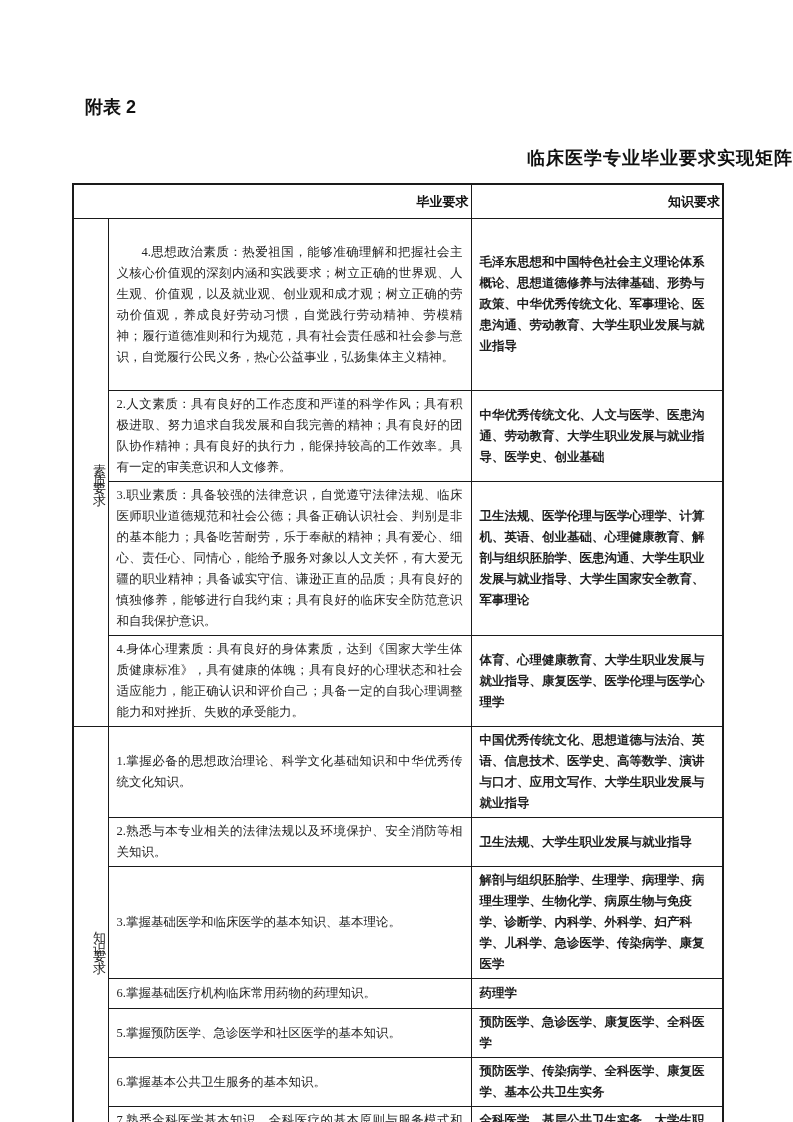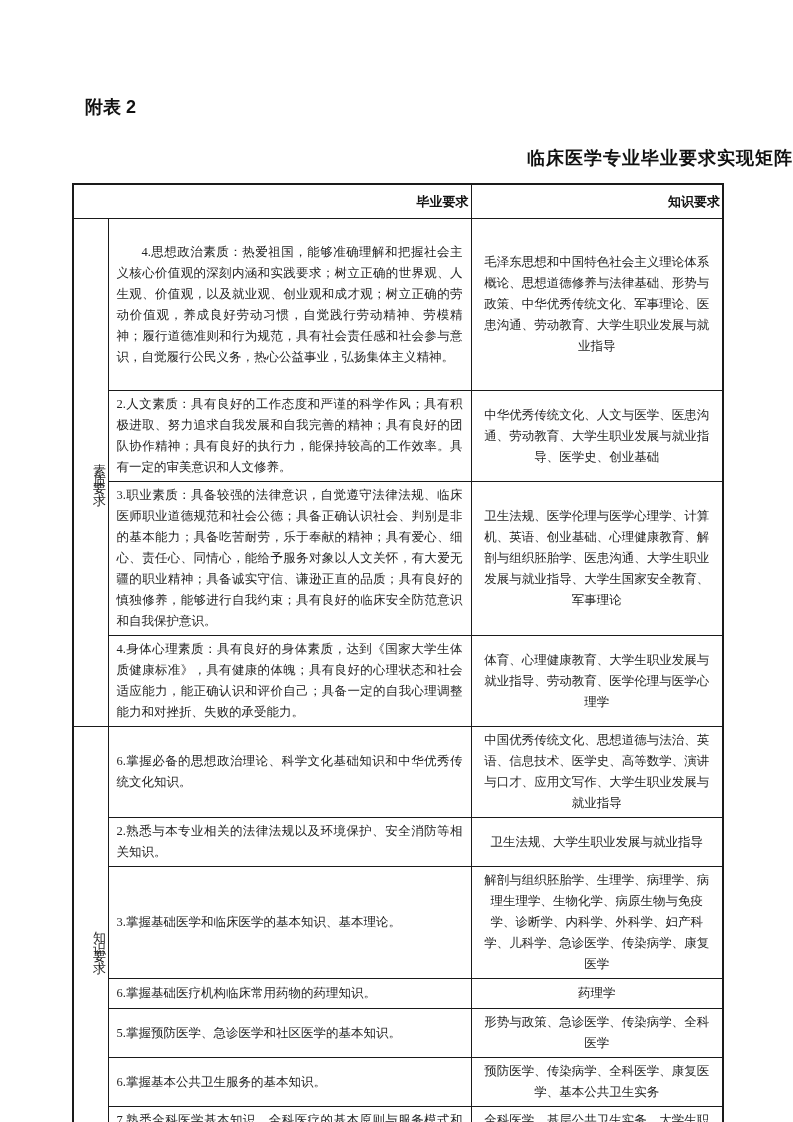--- a/index.html
+++ b/index.html
@@ -52,21 +52,21 @@
   .vtext {
     writing-mode:vertical-lr;
     text-orientation:upright;
     letter-spacing:10px;
     font-size:13px;
     margin:0 auto;
     line-height:35px;
   }
   td.req { text-align:justify; }
   td.req.indent { text-indent:2em; }
-  td.path { text-align:center; }
+  td.path { text-align:left;font-weight:bold; }
   .page-number {
     position:absolute; left:0; top:1040px; width:100%;
     text-align:center; font-size:12px; color:#222;
   }
 </style>
 </head>
 <body>
 
 <div class="page">
 
@@ -101,49 +101,49 @@
         <td class="path">中华优秀传统文化、人文与医学、医患沟通、劳动教育、大学生职业发展与就业指导、医学史、创业基础</td>
       </tr>
 
       <tr style="height:116px;">
         <td class="req">3.职业素质：具备较强的法律意识，自觉遵守法律法规、临床医师职业道德规范和社会公德；具备正确认识社会、判别是非的基本能力；具备吃苦耐劳，乐于奉献的精神；具有爱心、细心、责任心、同情心，能给予服务对象以人文关怀，有大爱无疆的职业精神；具备诚实守信、谦逊正直的品质；具有良好的慎独修养，能够进行自我约束；具有良好的临床安全防范意识和自我保护意识。</td>
         <td class="path">卫生法规、医学伦理与医学心理学、计算机、英语、创业基础、心理健康教育、解剖与组织胚胎学、医患沟通、大学生职业发展与就业指导、大学生国家安全教育、军事理论</td>
       </tr>
 
       <tr style="height:82px;margin-left:36px;">
         <td class="req">4.身体心理素质：具有良好的身体素质，达到《国家大学生体质健康标准》，具有健康的体魄；具有良好的心理状态和社会适应能力，能正确认识和评价自己；具备一定的自我心理调整能力和对挫折、失败的承受能力。</td>
-        <td class="path">体育、心理健康教育、大学生职业发展与就业指导、劳动教育、医学伦理与医学心理学</td>
+        <td class="path">体育、心理健康教育、大学生职业发展与就业指导、康复医学、医学伦理与医学心理学</td>
       </tr>
 
       <tr style="height:60px;">
         <td rowspan="7" class="cat-cell">
           <div class="vtext">知识要求</div>
         </td>
-        <td class="req">6.掌握必备的思想政治理论、科学文化基础知识和中华优秀传统文化知识。</td>
+        <td class="req">1.掌握必备的思想政治理论、科学文化基础知识和中华优秀传统文化知识。</td>
         <td class="path">中国优秀传统文化、思想道德与法治、英语、信息技术、医学史、高等数学、演讲与口才、应用文写作、大学生职业发展与就业指导</td>
       </tr>
 
       <tr style="height:46px;">
         <td class="req">2.熟悉与本专业相关的法律法规以及环境保护、安全消防等相关知识。</td>
         <td class="path">卫生法规、大学生职业发展与就业指导</td>
       </tr>
 
       <tr style="height:80px;">
         <td class="req">3.掌握基础医学和临床医学的基本知识、基本理论。</td>
         <td class="path">解剖与组织胚胎学、生理学、病理学、病理生理学、生物化学、病原生物与免疫学、诊断学、内科学、外科学、妇产科学、儿科学、急诊医学、传染病学、康复医学</td>
       </tr>
 
       <tr style="height:30px;">
         <td class="req">6.掌握基础医疗机构临床常用药物的药理知识。</td>
         <td class="path">药理学</td>
       </tr>
 
       <tr style="height:38px;margin-top:20px;">
         <td class="req">5.掌握预防医学、急诊医学和社区医学的基本知识。</td>
-        <td class="path">形势与政策、急诊医学、传染病学、全科医学</td>
+        <td class="path">预防医学、急诊医学、康复医学、全科医学</td>
       </tr>
 
       <tr style="height:40px;">
         <td class="req">6.掌握基本公共卫生服务的基本知识。</td>
         <td class="path">预防医学、传染病学、全科医学、康复医学、基本公共卫生实务</td>
       </tr>
 
       <tr style="height:46px;">
         <td class="req">7.熟悉全科医学基本知识，全科医疗的基本原则与服务模式和全科医师的临床诊疗策略。</td>
         <td class="path">全科医学、基层公共卫生实务、大学生职业发展与就业指导</td>

